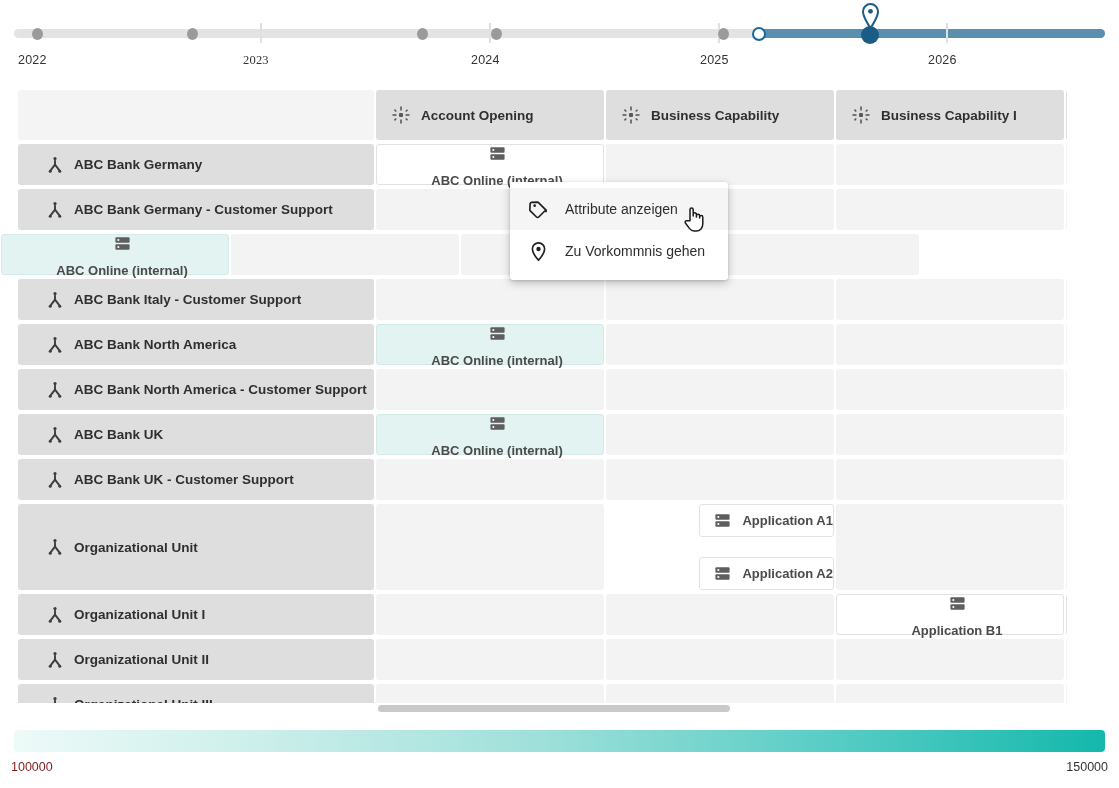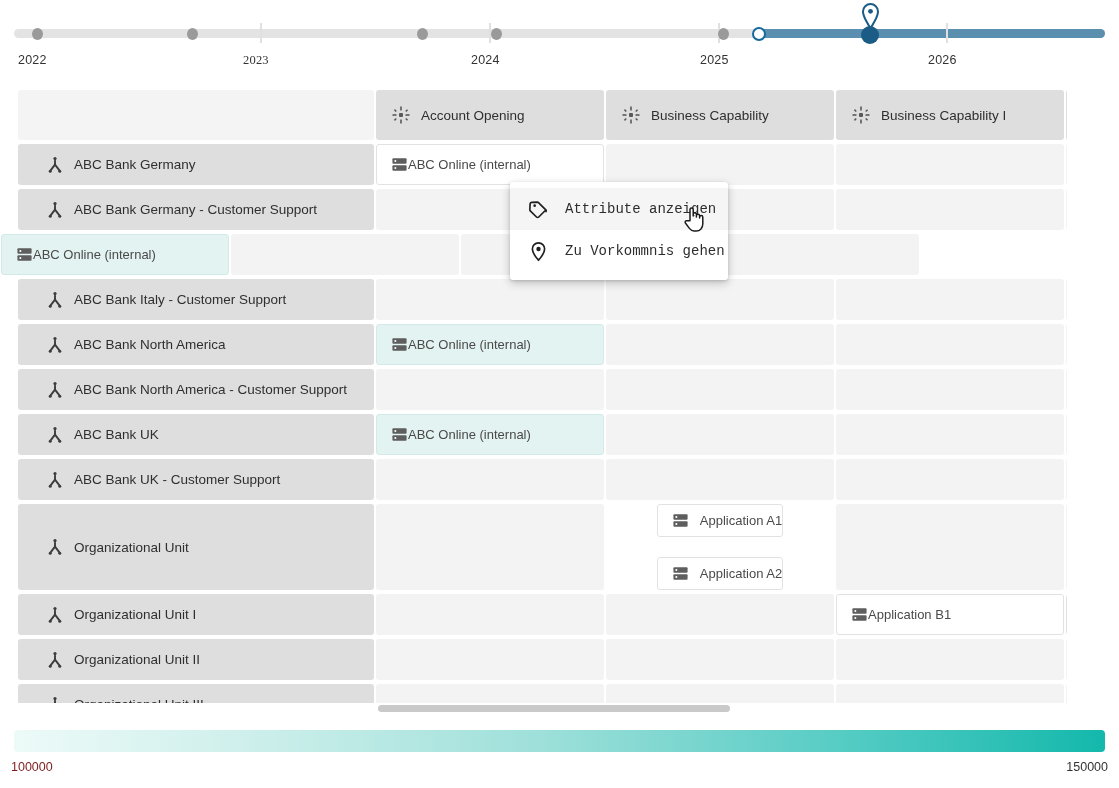--- a/index.html
+++ b/index.html
@@ -46,20 +46,21 @@
   }
   .tl-year {
     position: absolute; top: 53px; font-size: 12.5px; color: #333;
     letter-spacing: .2px;
   }
 
   
   .grid-wrap {
     position: absolute; left: 0; top: 88px; width: 1067px; height: 615px;
     overflow: hidden;
+    font-weight: bold;
   }
   .grid { position: relative; width: 1300px; }
 
   .row { display: flex; align-items: stretch; }
 
   .cell {
     position: relative;
     margin: 2px 1px;
     border-radius: 3px;
     display: flex;
@@ -82,31 +83,32 @@
   .row-head {
     width: 356px; min-width: 356px; margin-left: 18px;
     background: #dedede; color: #2f2f2f;
     padding-left: 28px; gap: 10px;
   }
   .row-head .lbl { font-size: 13.5px; }
 
   .data-cell {
     width: 228px; min-width: 228px;
     background: #f3f3f3;
-    padding-left: 14px; 
+    padding-left: 14px; gap: 11px;
     color: #4a4a4a;
+    flex-direction: column;
   }
   .data-cell.filled-white {
     background: #ffffff; border: 1px solid #e2e2e2;
   }
   .data-cell.filled-teal {
     background: #e3f3f1; border: 1px solid #d3ebe8;
   }
   .data-cell.stacked {
-    flex-direction: column; align-items: center;
+    flex-direction: column; align-items: flex-end;
     padding-left: 0; background: transparent; border: none; gap: 16px;
   }
   .sub-cell {
     flex: 1; display: flex; align-items: center; gap: 11px;
     padding-left: 14px; background:#ffffff; border:1px solid #e2e2e2;
     border-radius: 3px; color:#4a4a4a; font-size:13px;
   }
   .sub-cell + .sub-cell { margin-top: 4px; }
 
   .icon { display: inline-flex; align-items: center; justify-content: center; flex: none; }
@@ -131,21 +133,21 @@
   .ctx-menu {
     position: absolute; left: 510px; top: 182px; width: 218px;
     background: #ffffff; border-radius: 3px;
     box-shadow: 0 3px 10px rgba(0,0,0,.22), 0 1px 3px rgba(0,0,0,.14);
     padding: 6px 0 8px 0;
     z-index: 40;
   }
   .ctx-item {
     display: flex; align-items: center; gap: 16px;
     height: 42px; padding-left: 18px;
-    font-size: 14px; color: #2d2d2d; font-family: Liberation Mono, monospace;
+    font-size: 14px; color: #2d2d2d;
   }
   .ctx-item.hover { background: #f5f5f5; }
 
   .cursor-hand {
     position: absolute; left: 683px; top: 203px; width: 24px; height: 30px; z-index: 60;
   }
 </style>
 </head>
 <body>
 

